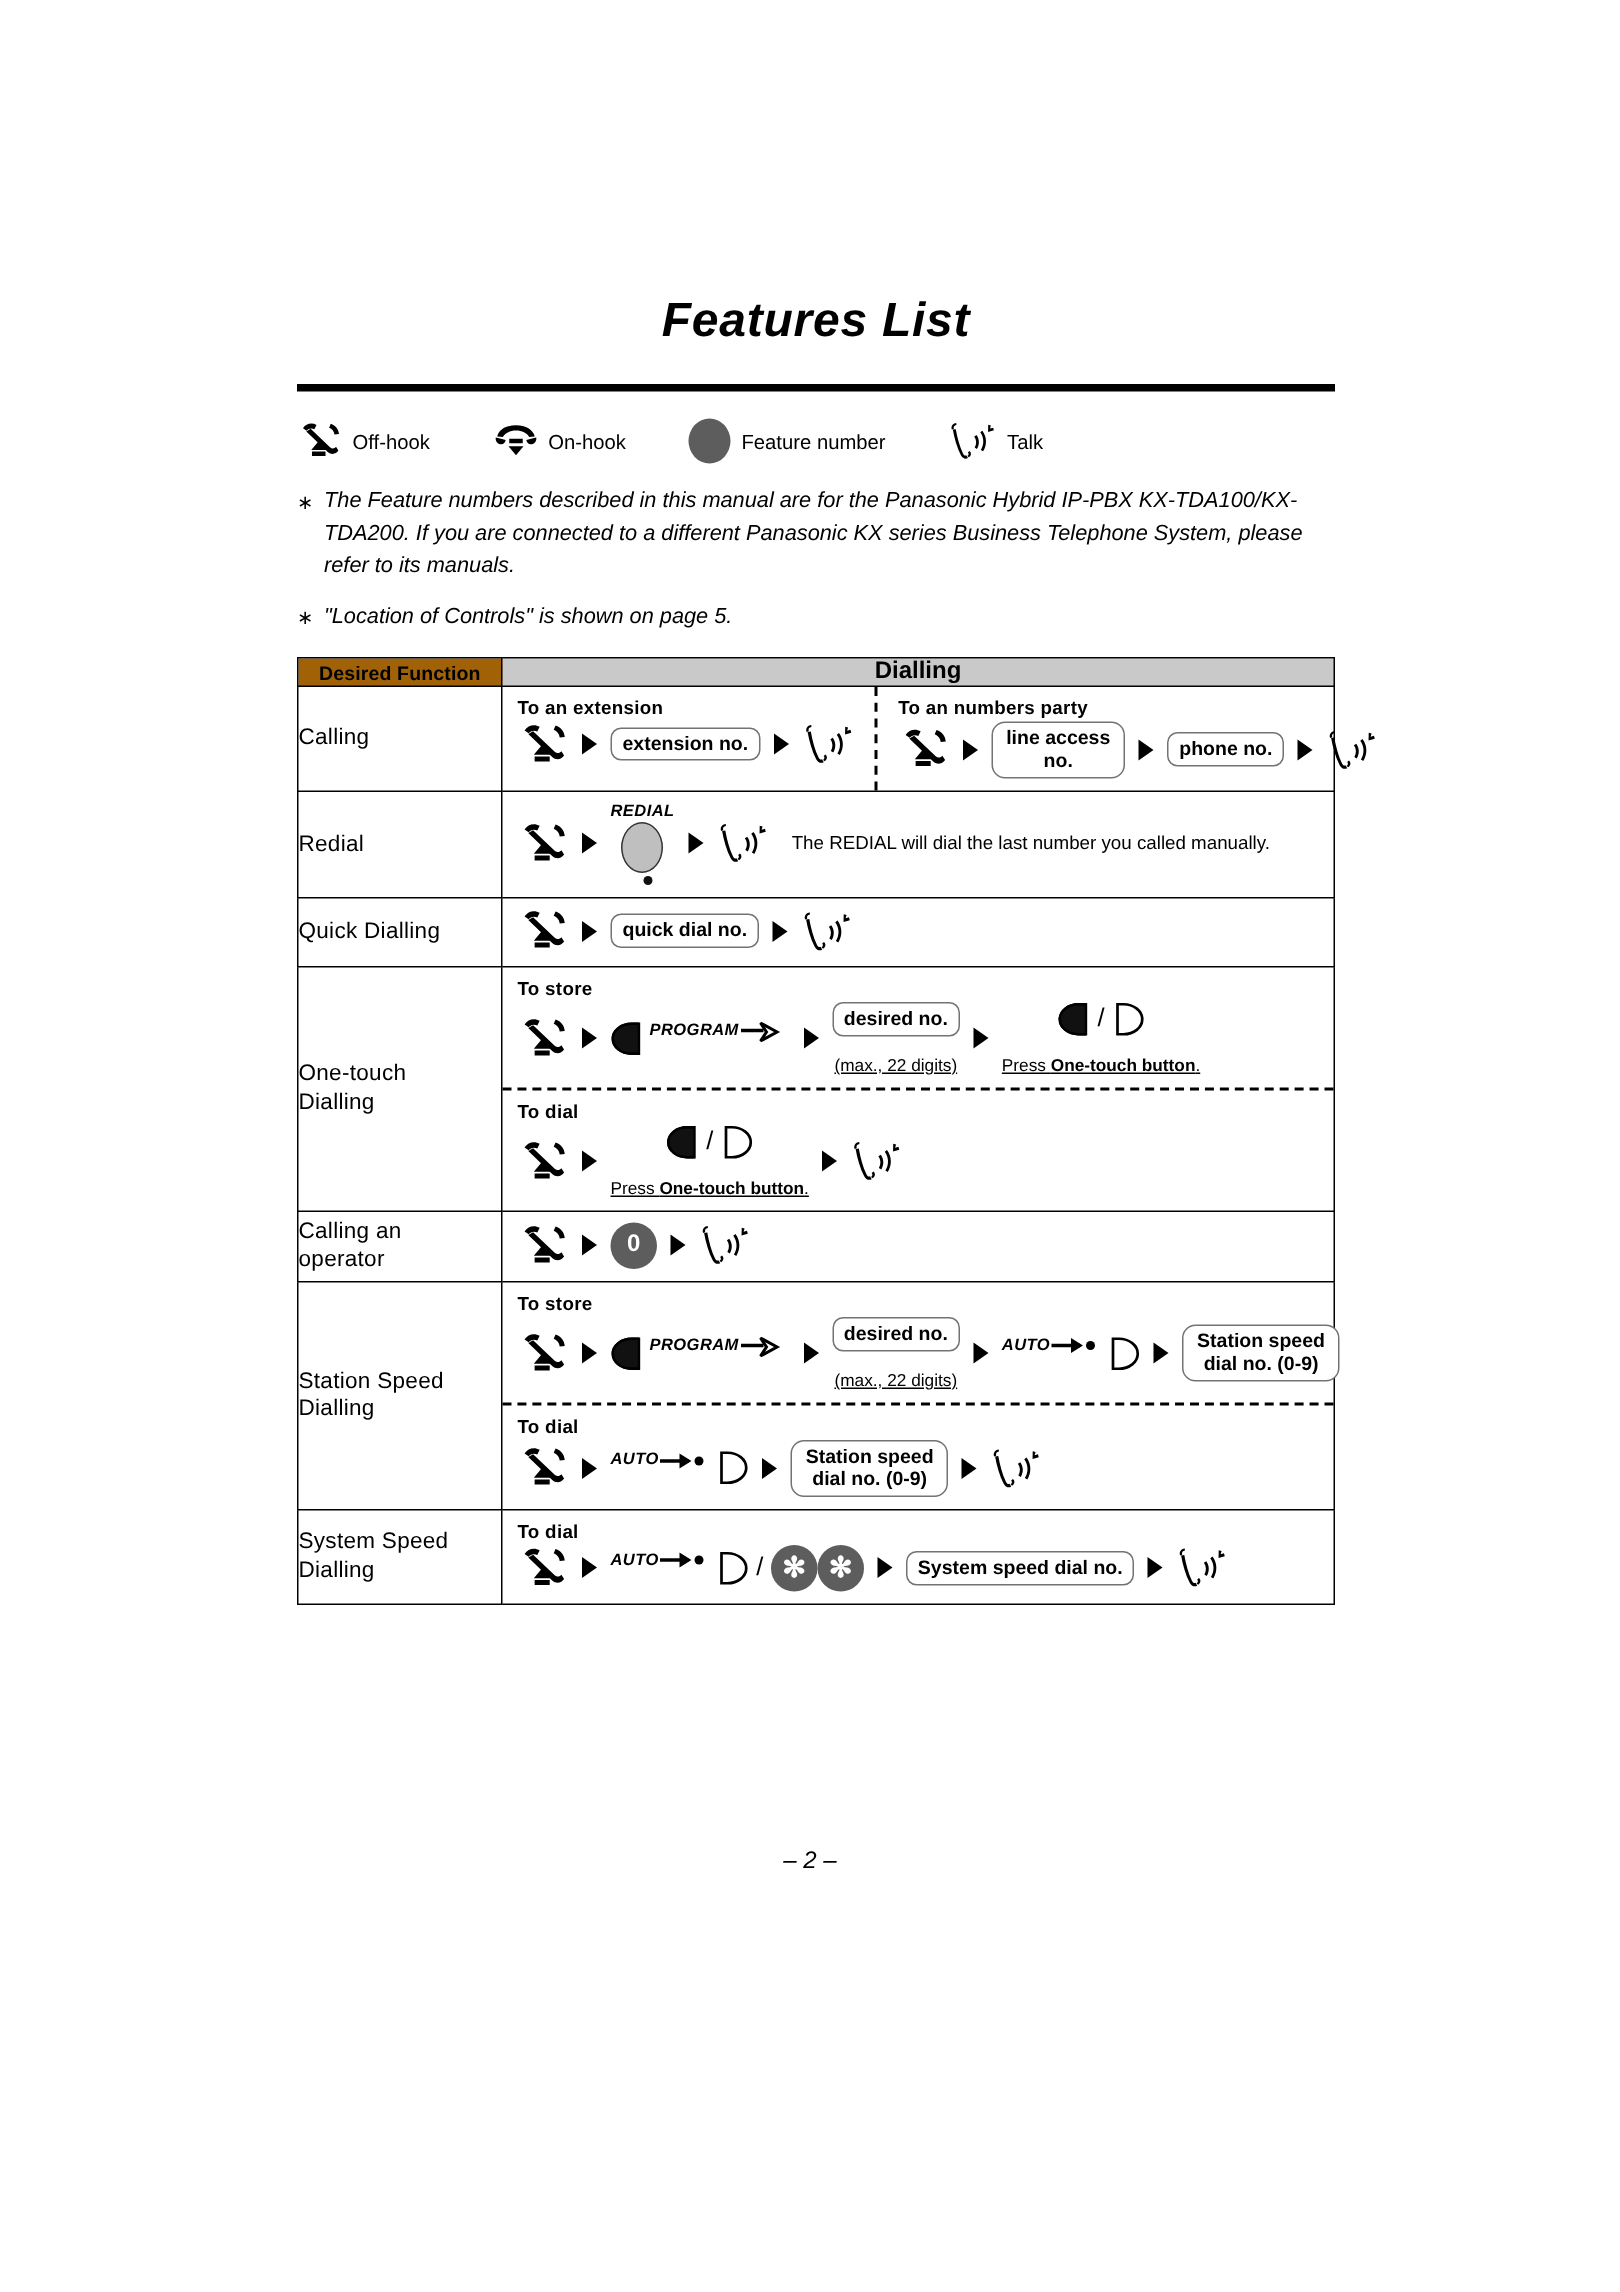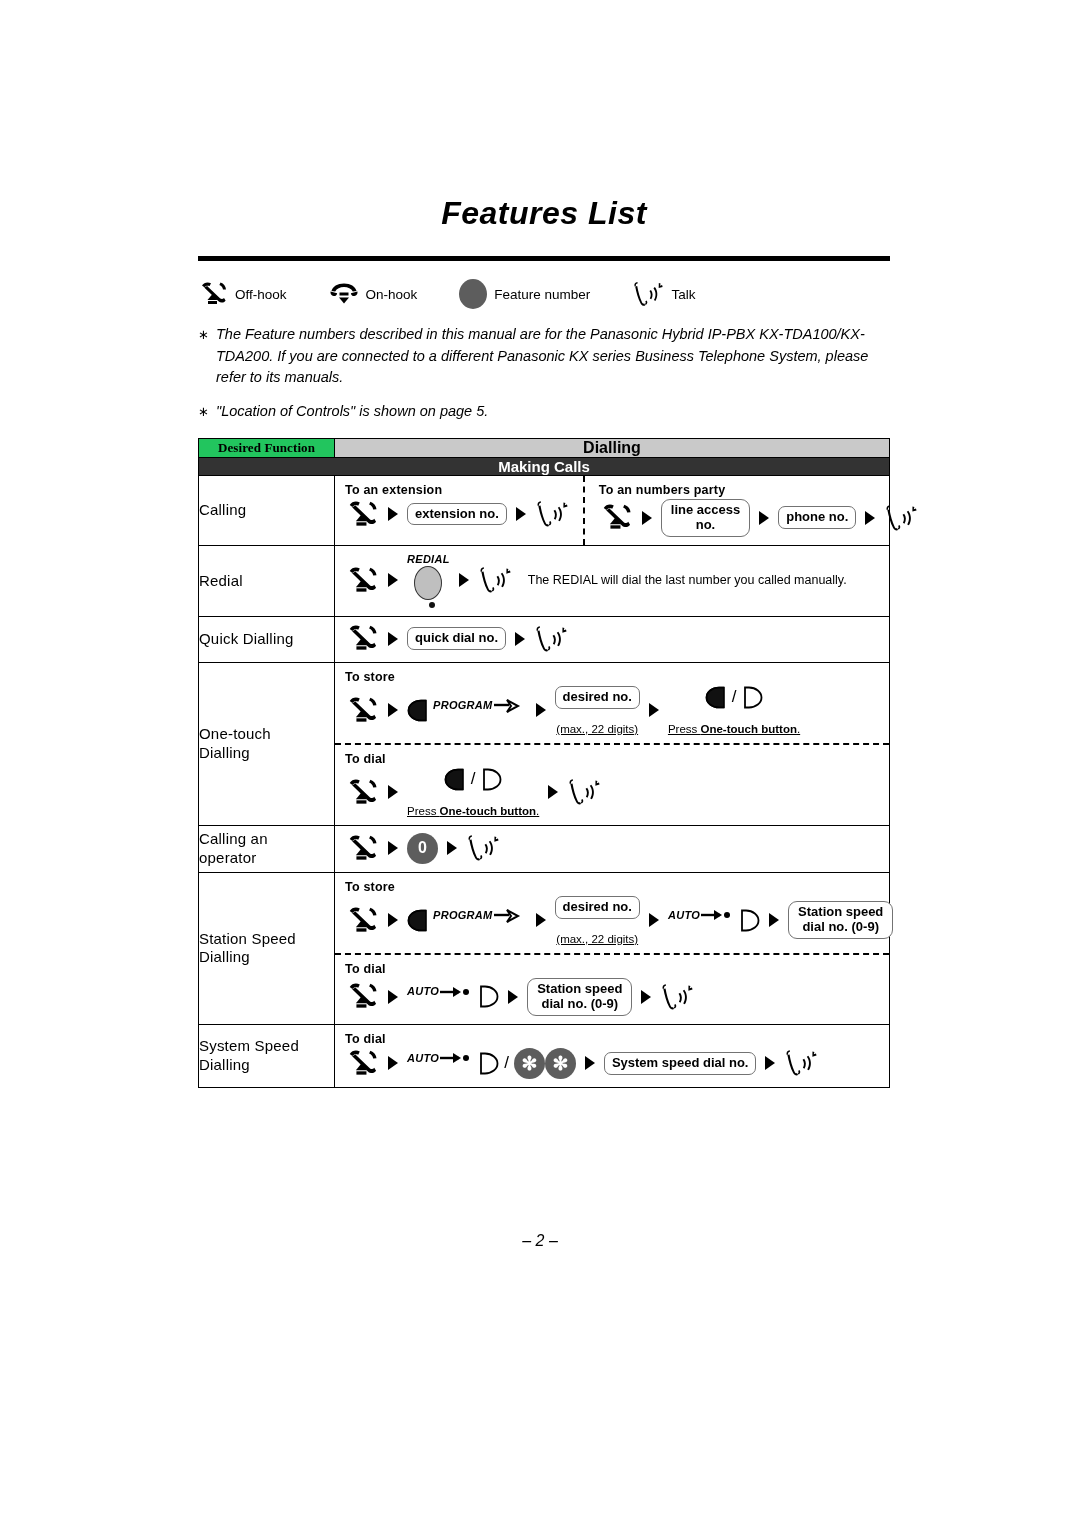--- a/index.html
+++ b/index.html
@@ -88,27 +88,26 @@
     border: 1.5px solid #000;
   }
   table.features td, table.features th {
     border: 1.5px solid #000;
     padding: 0;
     vertical-align: middle;
   }
   .col-fn { width: 136px; }
 
   th.hdr-fn {
-    background: #22c55e;
+    background: #a16207;
     font-size: 13px;
     font-weight: bold;
     text-align: center;
     padding: 7px 4px;
     letter-spacing: 0.1px;
-    font-family: Liberation Serif, serif;
   }
   th.hdr-op {
     background: #c9c9c9;
     font-size: 16px;
     font-weight: bold;
     text-align: center;
     padding: 7px 4px;
   }
   td.section-band {
     background: #333333;
@@ -330,23 +329,20 @@
       <colgroup>
           <col class="col-fn">
           <col>
         </colgroup>
       <tbody id="table-body">
           <tr>
   <th class="hdr-fn">Desired Function</th>
   <th class="hdr-op">Dialling</th>
 </tr>
           <tr>
-  <td class="section-band" colspan="2">Making Calls</td>
-</tr>
-          <tr>
     <td class="fn-cell">Calling</td>
     <td class="op-cell">
               <div class="split">
       <div class="split-left">
         <div class="sub-label">To an extension</div>
         <span class="flow">
                     <span>
                       <svg class="icon-svg" width="34" height="29" viewBox="0 0 30 26">
                         <g fill="#000">
     <path d="M4 4.5 C6 1.2 10 0.6 13 2.3 L11.6 5.1 C9.6 4.2 7.6 4.7 6.4 6.2 Z"></path>

